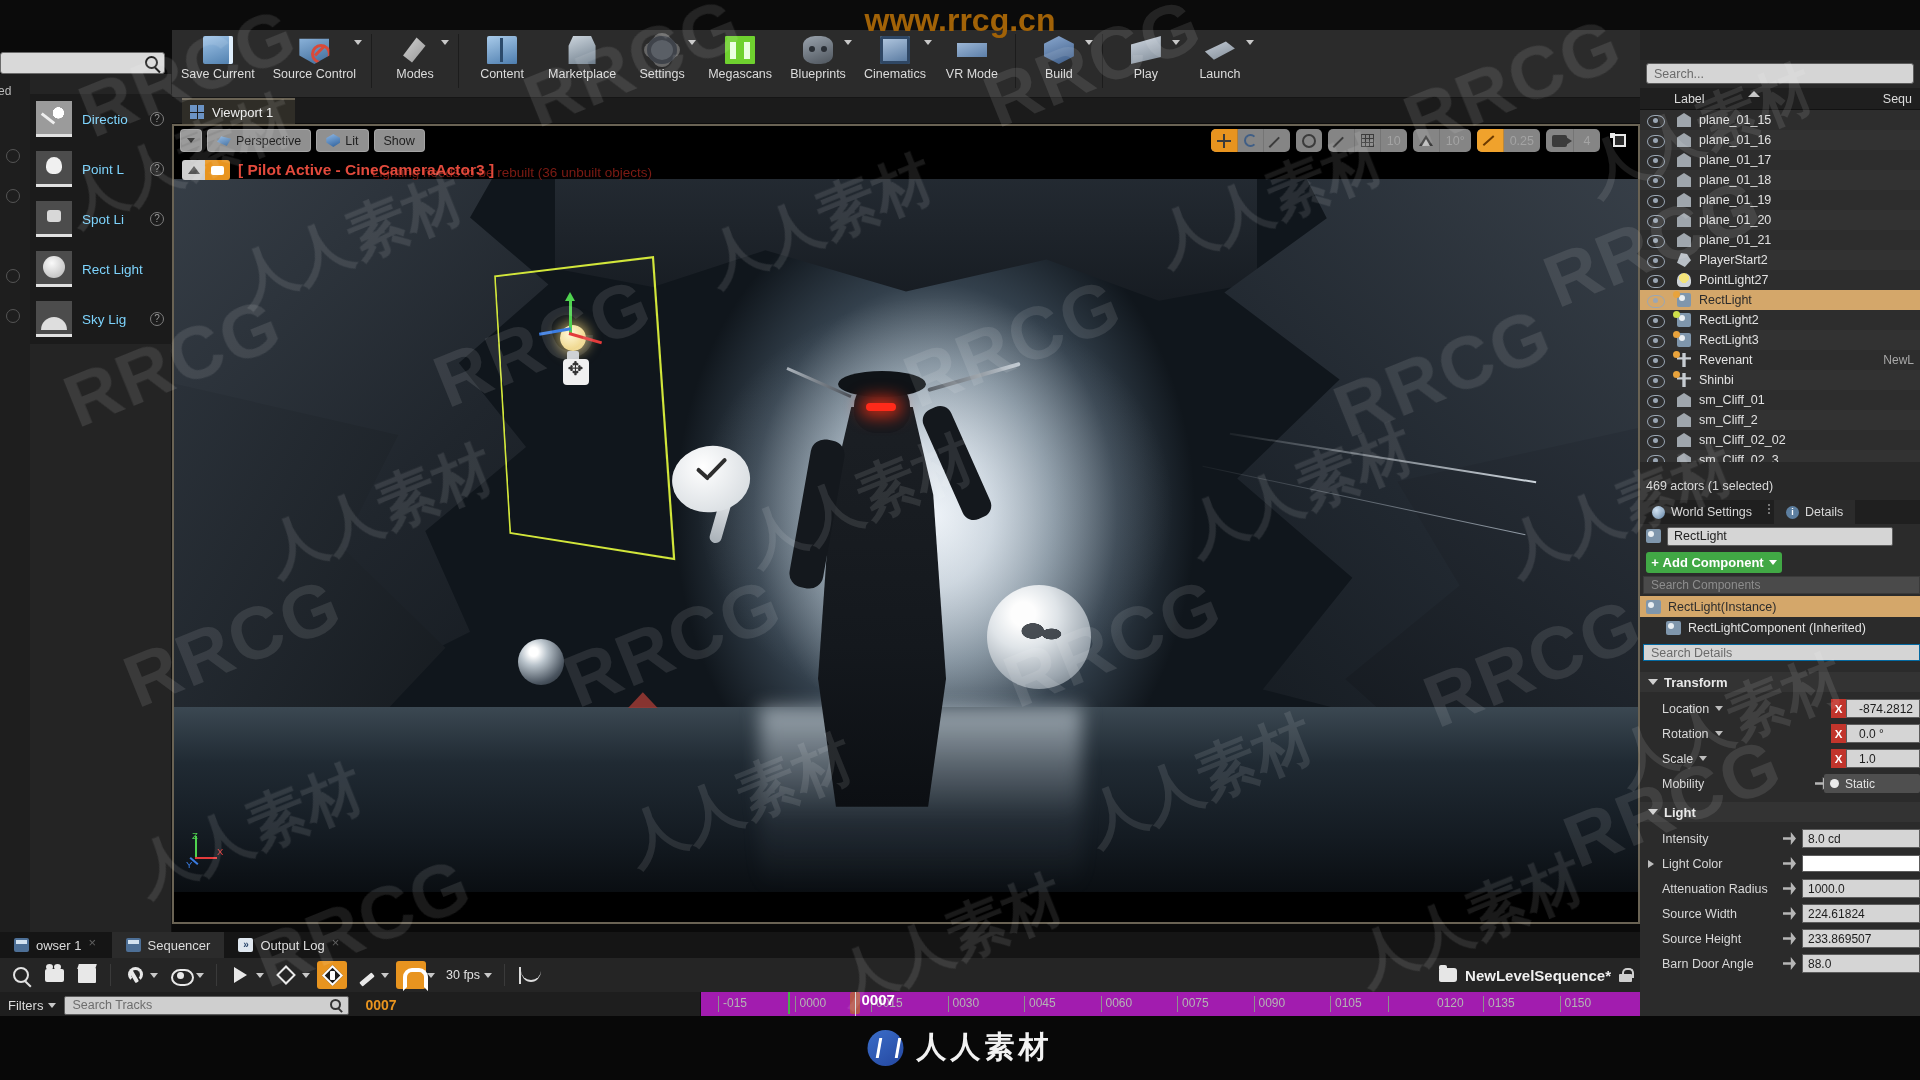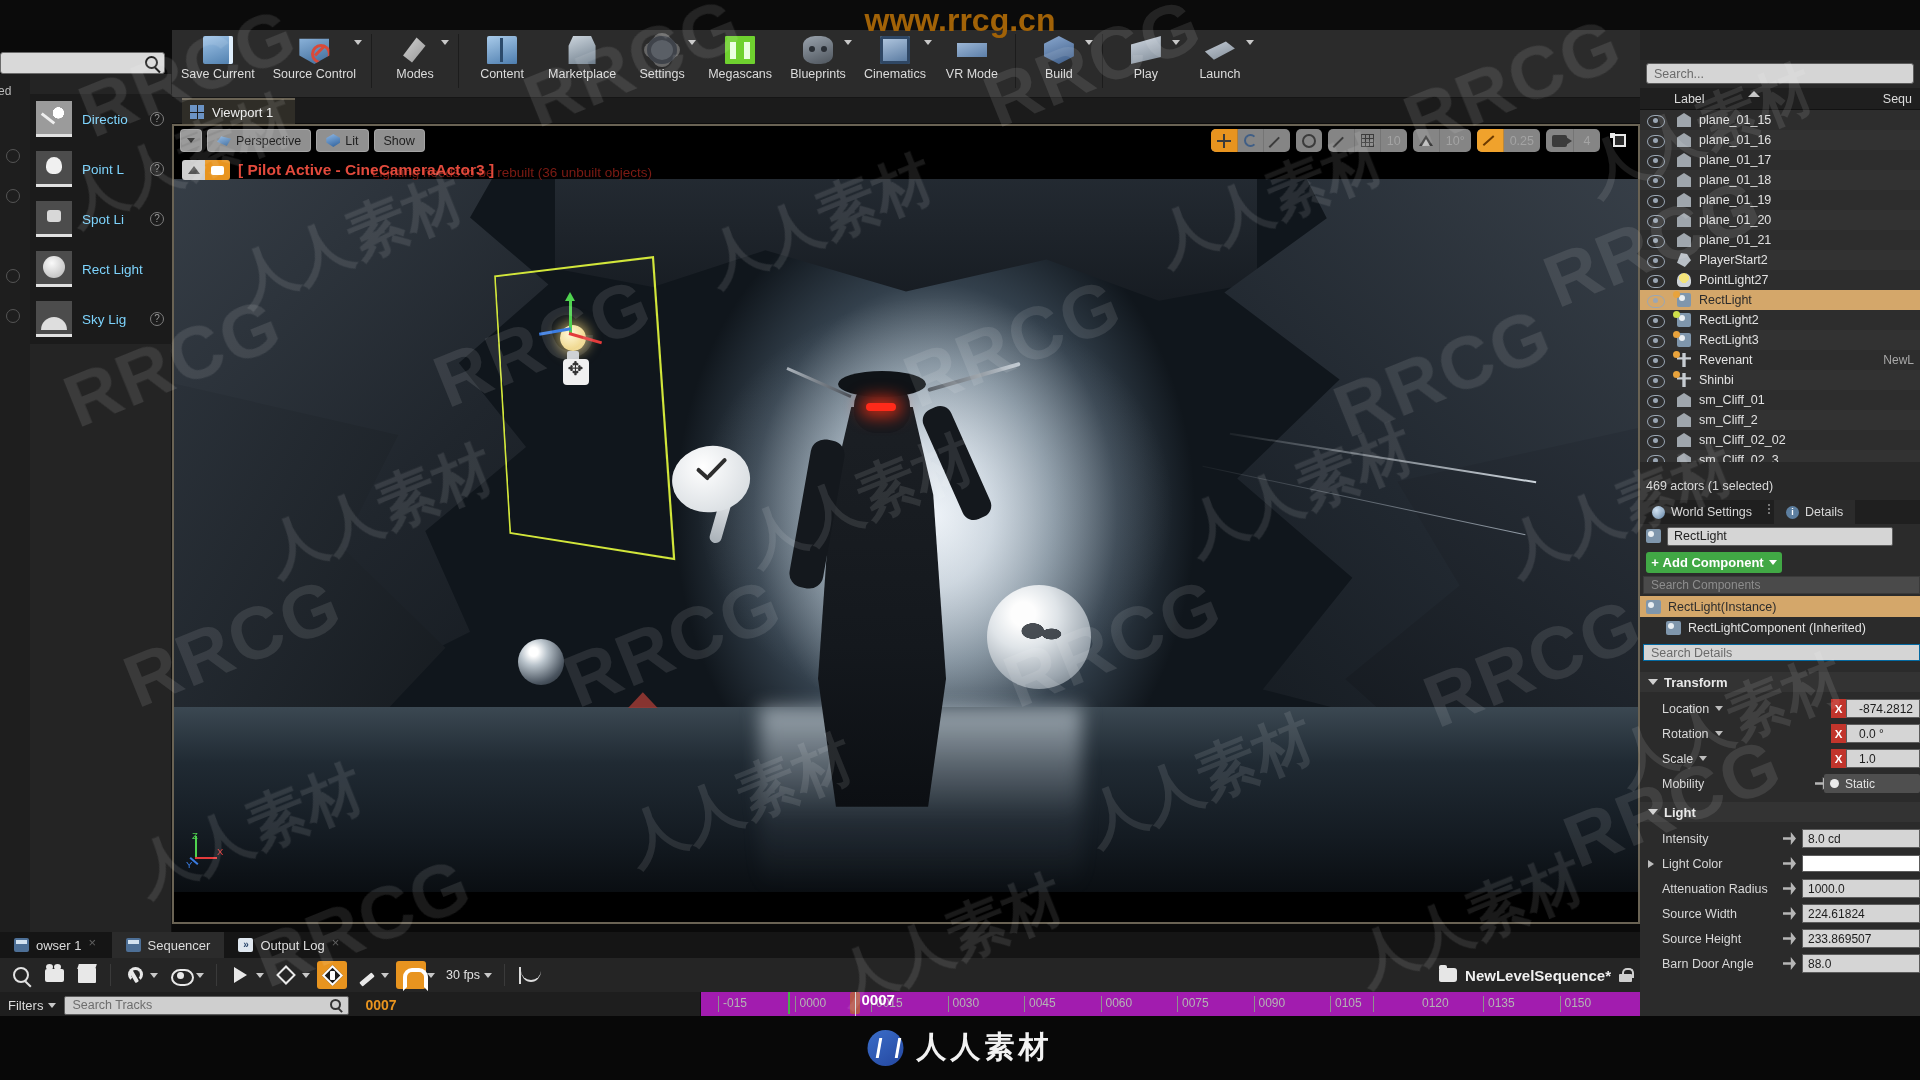--- a/index.html
+++ b/index.html
@@ -1111,21 +1111,21 @@
     <div id="seq-ruler">
         <span class="tick" style="left: 22px;">-015</span>
         <span class="tick" style="left: 98.5px;">0000</span>
         <span class="tick" style="left: 175px;">0015</span>
         <span class="tick" style="left: 251.5px;">0030</span>
         <span class="tick" style="left: 328px;">0045</span>
         <span class="tick" style="left: 404.5px;">0060</span>
         <span class="tick" style="left: 481px;">0075</span>
         <span class="tick" style="left: 557.5px;">0090</span>
         <span class="tick" style="left: 634px;">0105</span>
-        <span class="tick" style="left: 677px; padding-left: 44px;">0120</span>
+        <span class="tick" style="left: 692px; padding-left: 44px;">0120</span>
         <span class="tick" style="left: 787px;">0135</span>
         <span class="tick" style="left: 863.5px;">0150</span>
         <span id="greenmark" style="left: 86.5px;"></span>
         <span id="playhead" style="left: 148.5px;"></span>
         <span id="playhead-line" style="left: 153.5px;"></span>
         <span id="ph-label" style="left: 160.5px;">0007</span>
       </div>
 
     <div id="seq-body">
       <div id="seq-body-right"></div>

